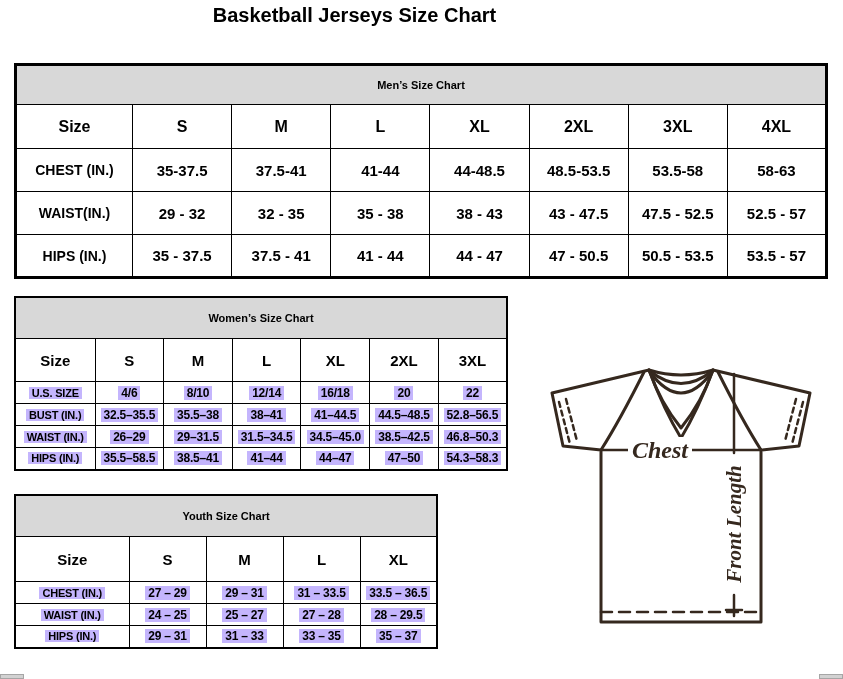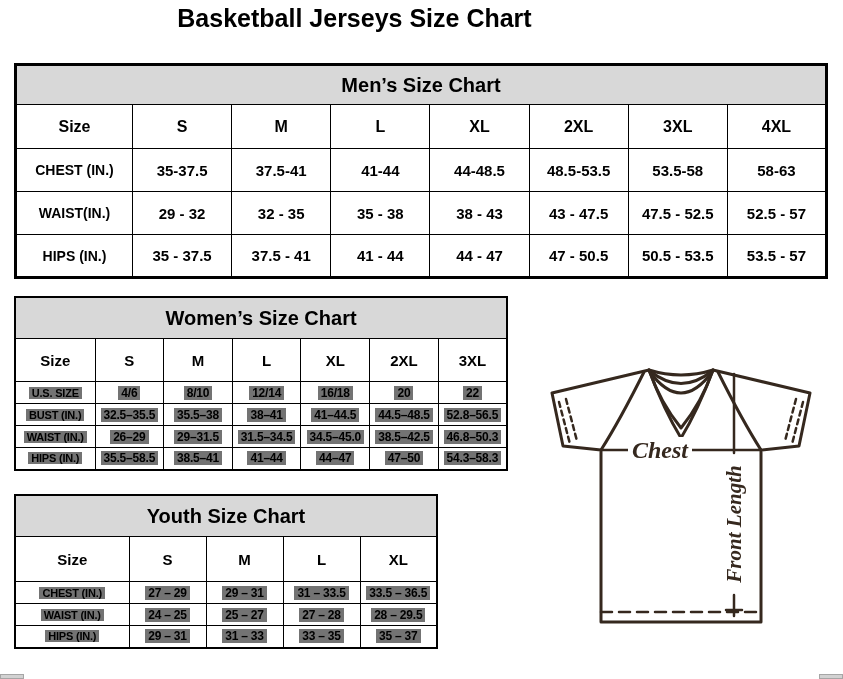--- a/index.html
+++ b/index.html
@@ -3,53 +3,53 @@
 <meta charset="utf-8">
 <style>
   html,body{margin:0;padding:0;}
   body{
     width:843px;height:679px;position:relative;overflow:hidden;
     background:#ffffff;color:#000;
     font-family:"Liberation Sans","DejaVu Sans",sans-serif;
   }
   .page-title{
     position:absolute;top:4px;left:0;width:709px;margin:0;
-    text-align:center;font-size:25px;font-weight:700;letter-spacing:0px;
+    text-align:center;font-size:20px;font-weight:700;letter-spacing:0px;
   }
   section.size-table{position:absolute;}
   section.mens  {left:14px;top:63px;width:814px;}
   section.womens{left:14px;top:296px;width:494px;border-radius:21px;}
   section.youth {left:14px;top:494px;width:424px;}
 
   table.grid{
     border-collapse:collapse;table-layout:fixed;width:100%;
     font-weight:700;
   }
   .mens  table.grid{border:3px solid #000;}
   .womens table.grid, .youth table.grid{border:2px solid #000;}
   table.grid th, table.grid td{
     border:1px solid #000;text-align:center;vertical-align:middle;
     padding:0 2px;overflow:hidden;white-space:nowrap;
   }
   th.title-cell{
-    background:#d8d8d8;font-size:20px;font-weight:700;
+    background:#d8d8d8;font-size:11px;font-weight:700;
   }
   .mens  th.title-cell{height:38px;}
   .womens th.title-cell,.youth th.title-cell{height:40px;}
 
   .mens  tr.cols th{height:43px;font-size:16px;}
   .mens  tbody tr{height:43px;font-size:15px;}
   .mens  tbody th{font-size:14px;}
 
   .womens tr.cols th{height:42px;font-size:15px;}
   .youth  tr.cols th{height:44px;font-size:15px;}
   .womens tbody tr,.youth tbody tr{height:22px;}
   .womens tbody th,.youth tbody th{font-size:11px;letter-spacing:-0.2px;}
   .womens tbody td,.youth tbody td{font-size:12px;letter-spacing:-0.2px;}
-  .womens tbody .hl,.youth tbody .hl{background:#737373;padding:0 3px;}
+  .womens tbody .hl,.youth tbody .hl{background:#c4b5fd;padding:0 3px;}
 
   figure.jersey{position:absolute;left:540px;top:354px;margin:4px;width:282px;height:272px;}
   .jersey svg text{font-family:"Liberation Serif","DejaVu Serif",serif;font-style:italic;font-weight:700;}
 
   .scroll-corner{
     position:absolute;bottom:0;height:5px;width:24px;
     background:#d2d2d2;border:1px solid #a6a6a6;box-sizing:border-box;
   }
   .scroll-corner.left{left:0;}
   .scroll-corner.right{right:0;}

